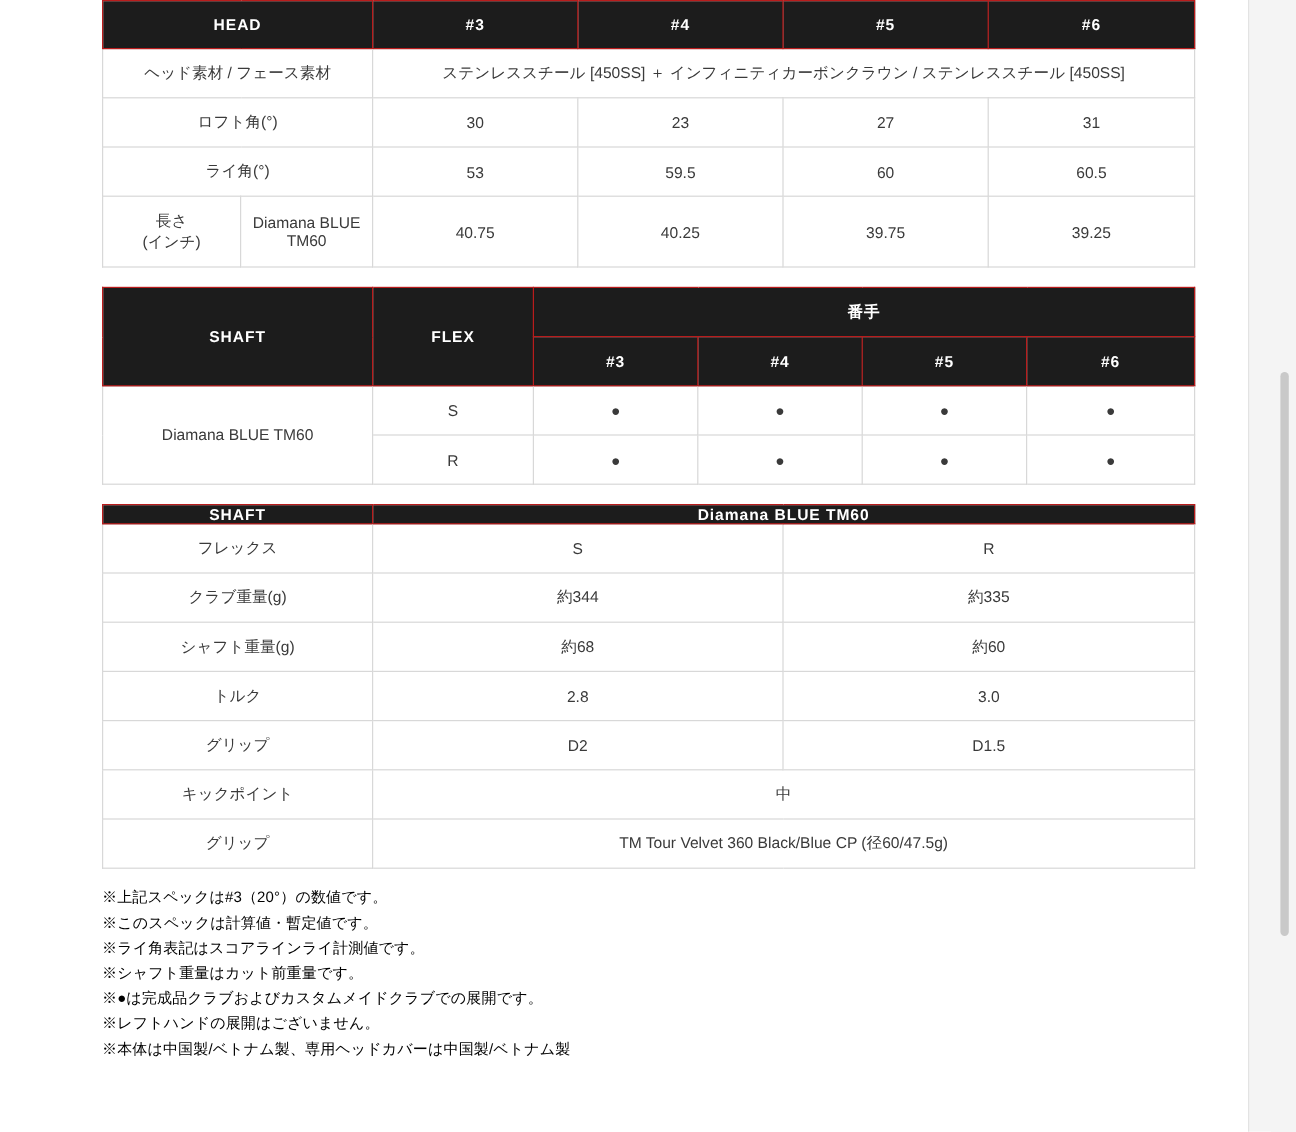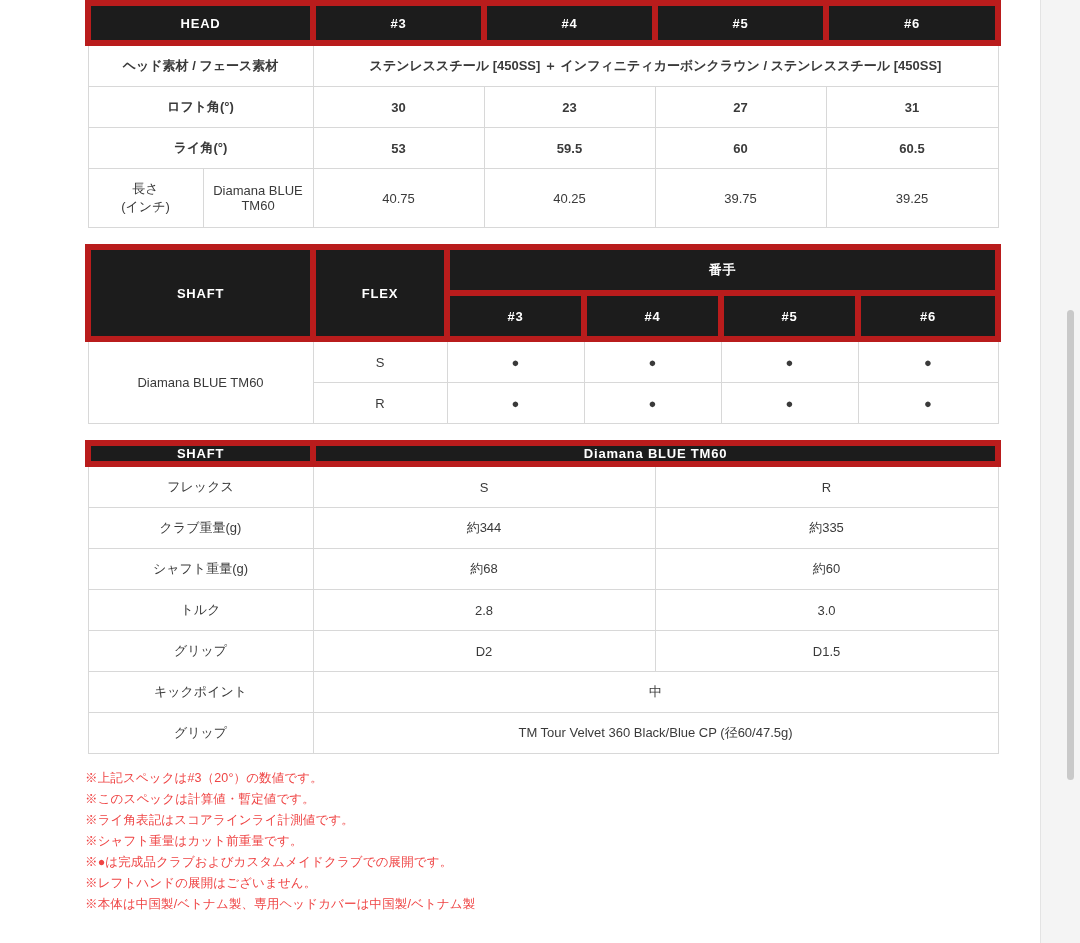--- a/index.html
+++ b/index.html
@@ -44,50 +44,50 @@
     vertical-align: middle;
     padding: 0;
     background: #ffffff;
   }
   th.hdr {
     background: #1c1c1c;
     color: #ffffff;
     font-weight: bold;
     letter-spacing: 0.06em;
     font-size: 13px;
-    border: 6px solid #b91c1c;
+    border: 1px solid #b91c1c;
   }
   .label-cell {
     font-size: 13px;
     color: #3a3a3a;
   }
 
   
   #table-head .row-h { height: 40px; }
-  #table-head .row-mat td { height: 40px; font-weight: bold; }
+  #table-head .row-mat td { height: 40px; }
   #table-head .row-len td { height: 58px; }
 
   
   #table-shaft-flex th.hdr.sub {
     background: #1c1c1c;
     color: #fff;
     font-weight: bold;
   }
   #table-shaft-flex td { height: 40px; }
 
   
   #table-spec td { height: 40px; }
 
   .spacer { height: 16px; }
 
   .notes {
     margin-top: 14px;
     font-size: 12.5px;
     line-height: 21px;
-    color: #ef4444;
+    color: #000000;
     letter-spacing: 0.01em;
   }
   .notes div { white-space: nowrap; }
 
   
   .scroll-track {
     position: absolute;
     right: 6px;
     top: 0;
     width: 10px;

